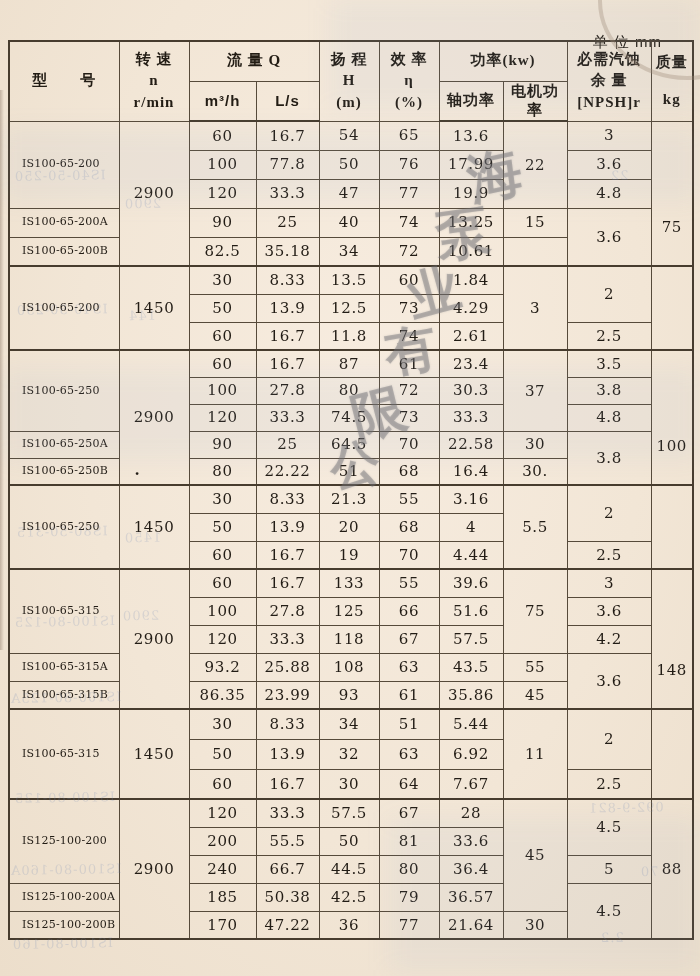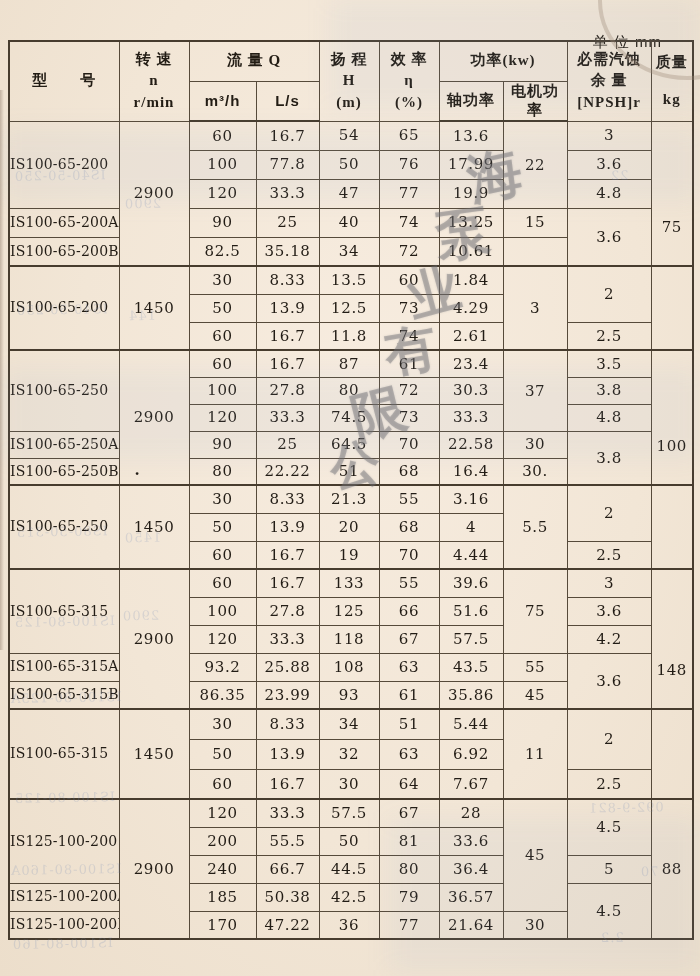--- a/index.html
+++ b/index.html
@@ -17,21 +17,21 @@
   th,td{border:1px solid #564a3a;padding:0;text-align:center;vertical-align:middle;
         overflow:hidden;}
   th{font-family:"Liberation Sans",sans-serif;font-weight:bold;font-size:15px;
      color:#221c14;letter-spacing:1px;}
   th div{line-height:1.45;font-family:Liberation Serif, serif;}
   td{font-size:15px;color:#221c15;letter-spacing:0.6px;line-height:1.1;}
   tr.h1{height:40px;} tr.h2{height:40px;}
   tr.h2 th{border-bottom:2px solid #473c2e;}
   .rA{height:29px;} .rB{height:28px;} .rC{height:27px;} .rD{height:30px;}
   tr.bs td{border-top:2px solid #473c2e;}
-  td.model{text-align:left;padding-left:0;font-size:14px;letter-spacing:0.2px;
+  td.model{text-align:left;padding-left:12px;font-size:11px;letter-spacing:0.2px;
            white-space:nowrap;}
   td.mass.low{vertical-align:bottom;padding-bottom:30px;}
   td.speed{position:relative;}
   .dot{position:absolute;left:15px;bottom:6px;font-weight:bold;}
   .c-mass div+div{margin-top:16px;}
   
   .ghost{position:absolute;transform:scaleX(-1) rotate(1deg);color:#6f87b5;
          opacity:0.20;font-size:13px;letter-spacing:1px;white-space:nowrap;
          pointer-events:none;}
   .wm{position:absolute;color:rgba(108,108,114,0.38);font-weight:bold;

